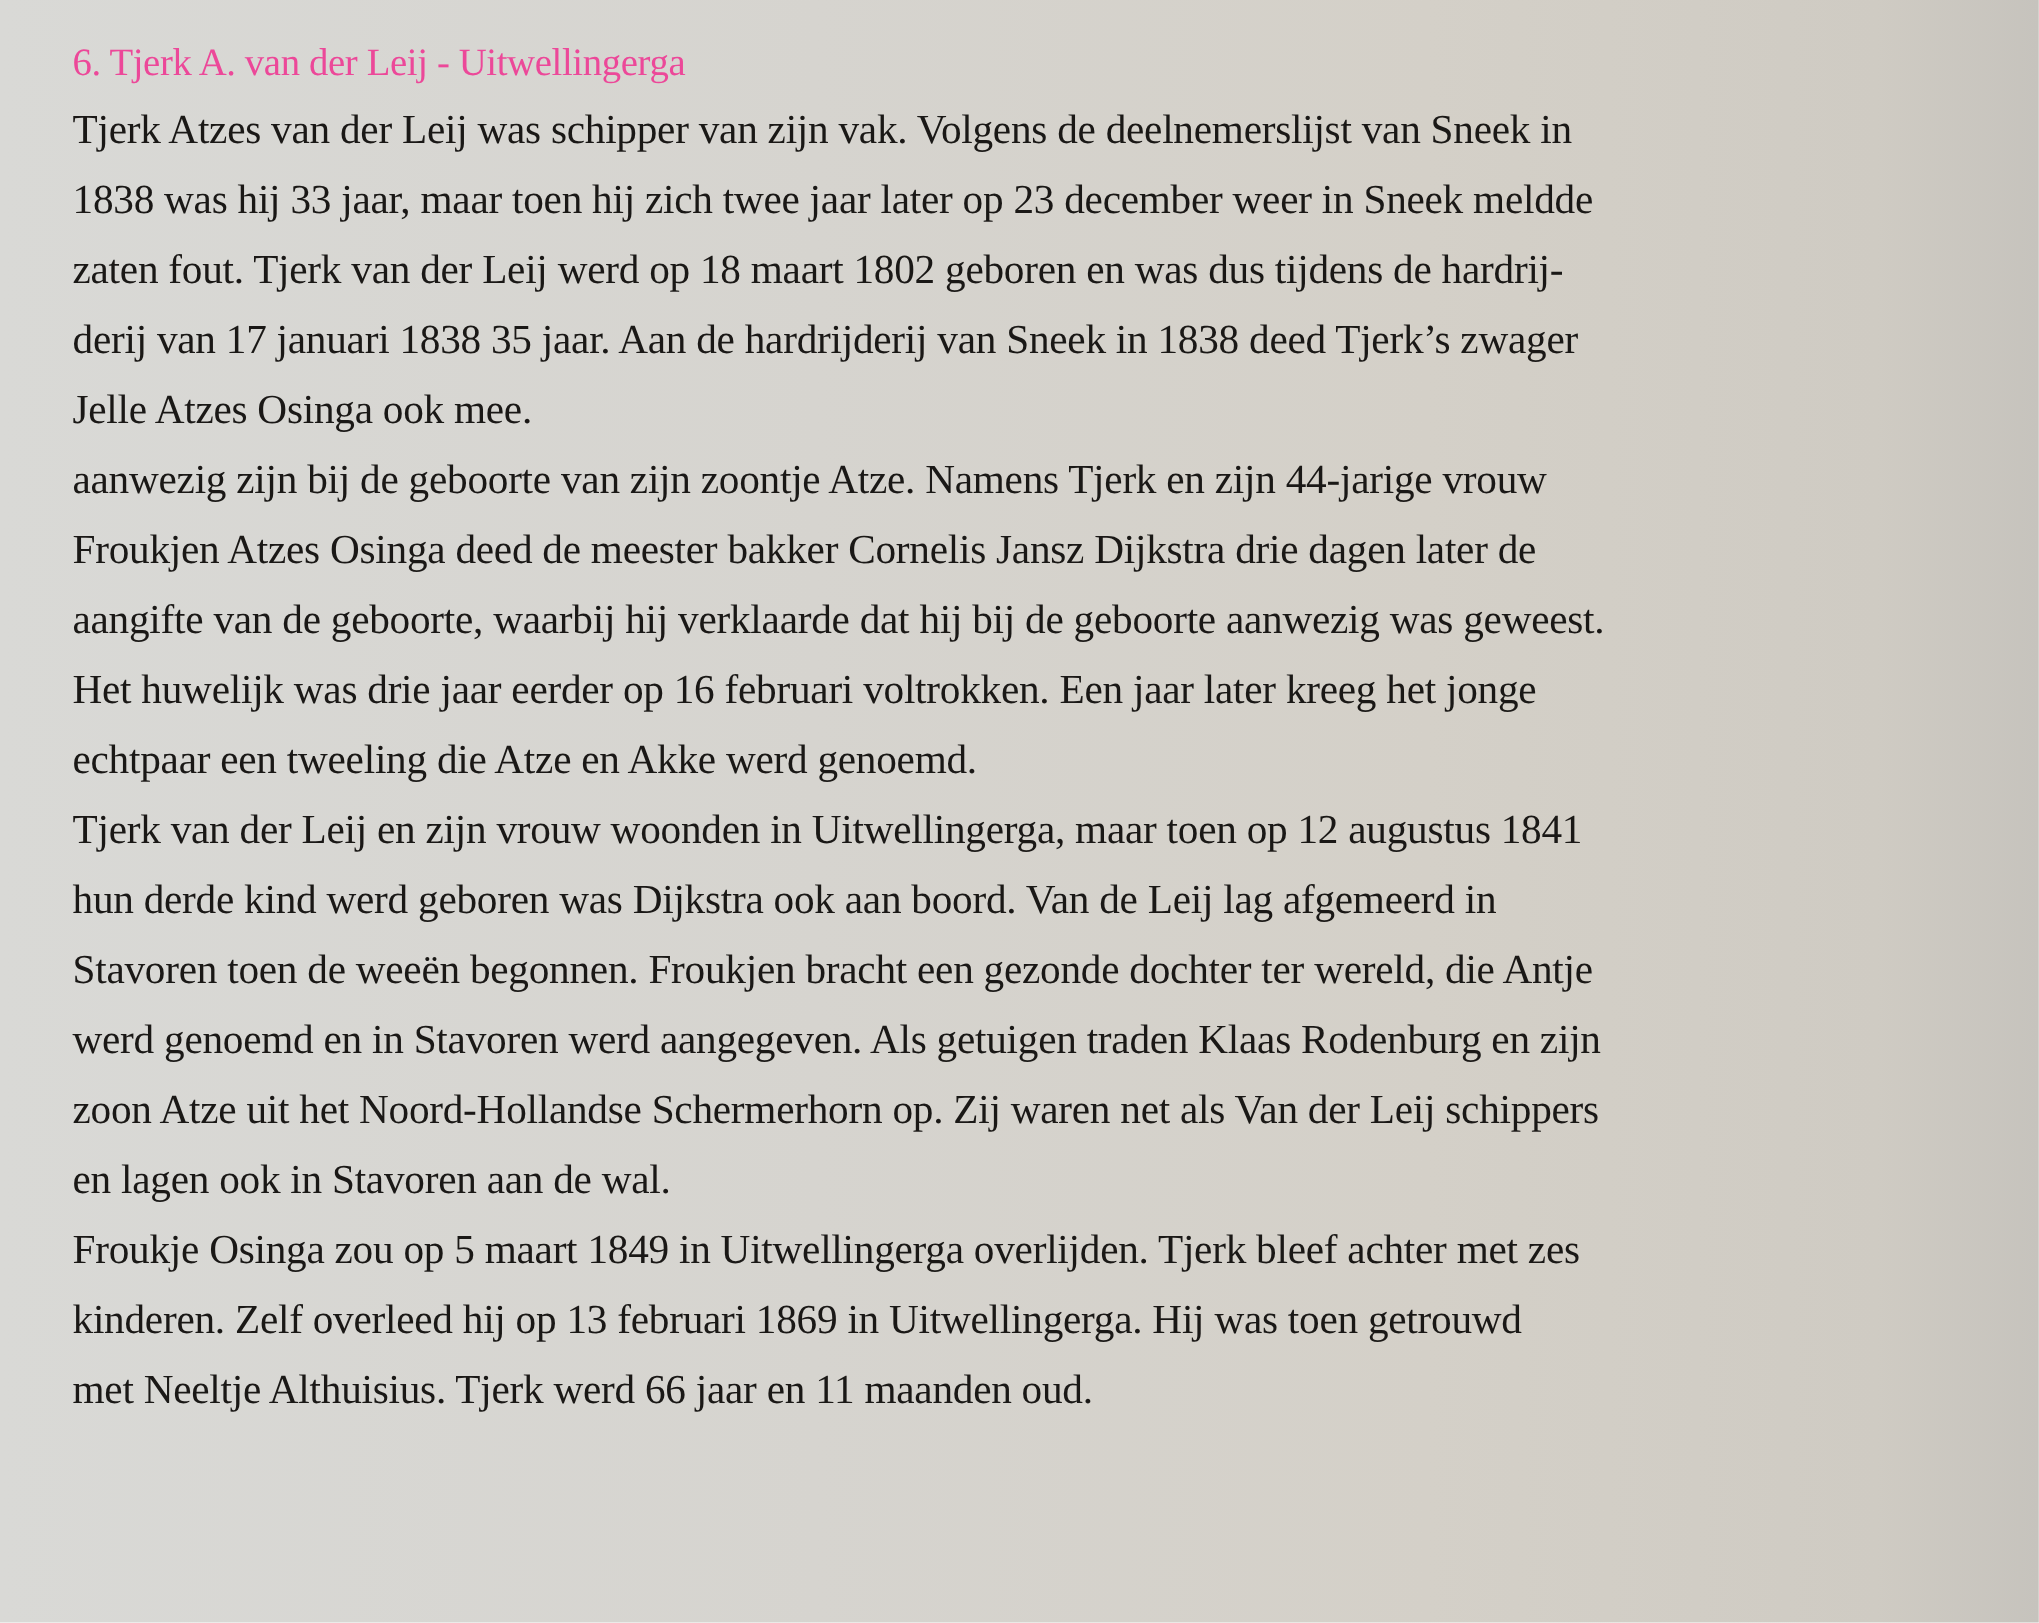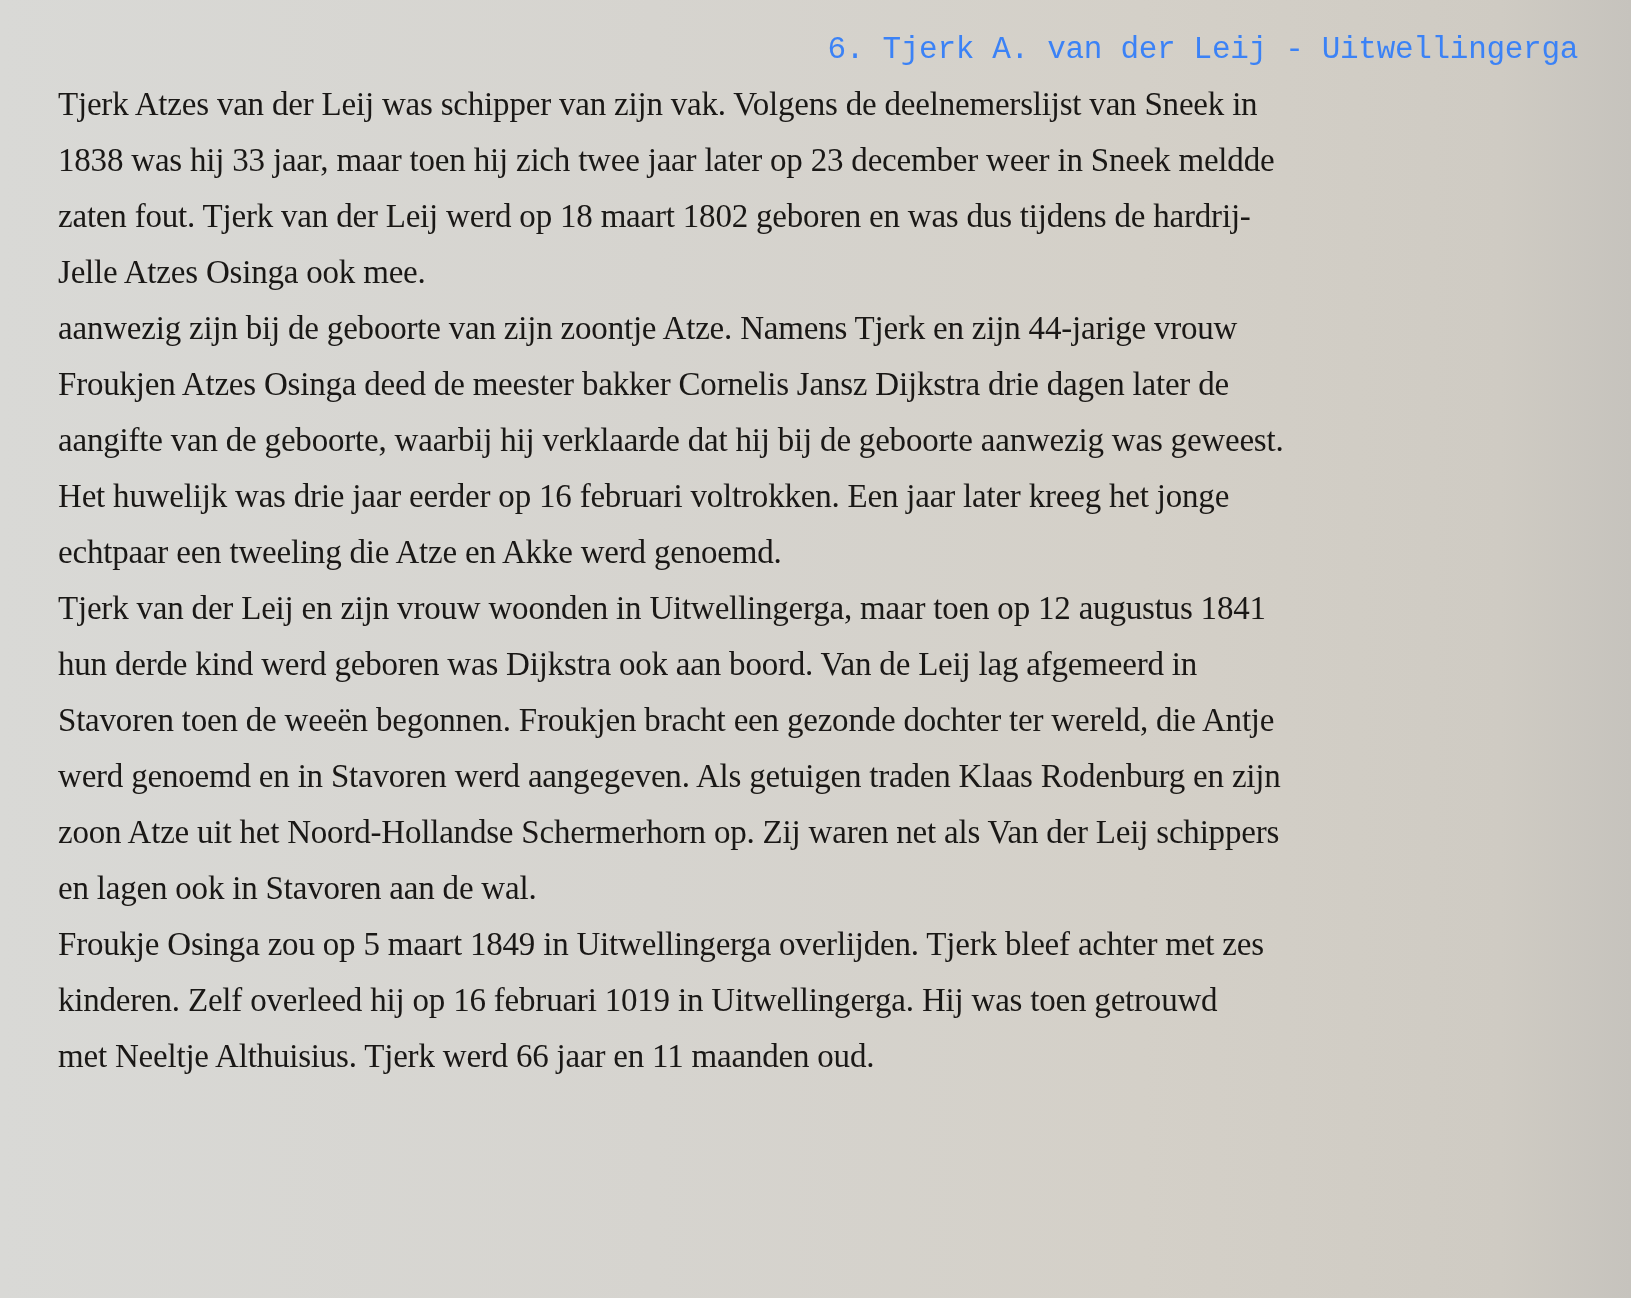--- a/index.html
+++ b/index.html
@@ -14,28 +14,27 @@
       position: relative;
     }
     .page {
       position: absolute;
       left: 58px;
       top: 28px;
       width: 1520px;
       color: #1a1816;
     }
     .heading {
-      font-family: Liberation Mono, monospace;
+      font-family: Liberation Serif, serif;
       font-size: 31px;
       font-weight: normal;
       margin: 0 0 4px 0;
       letter-spacing: -0.3px;
       line-height: 44px;
-      color: #3b82f6;
-      text-align: right;
+      color: #ec4899;
     }
     .para {
       margin: 0;
     }
     .line {
       display: block;
       font-family: "Liberation Serif", serif;
       font-size: 33px;
       line-height: 56px;
       white-space: nowrap;
@@ -46,20 +45,21 @@
 </head>
 <body>
 
 <div class="page">
   <h1 class="heading">6. Tjerk A. van der Leij - Uitwellingerga</h1>
 
   <div class="para">
     <span class="line">Tjerk Atzes van der Leij was schipper van zijn vak. Volgens de deelnemerslijst van Sneek in</span>
     <span class="line">1838 was hij 33 jaar, maar toen hij zich twee jaar later op 23 december weer in Sneek meldde</span>
     <span class="line">zaten fout. Tjerk van der Leij werd op 18 maart 1802 geboren en was dus tijdens de hardrij-</span>
+    <span class="line">derij van 17 januari 1838 35 jaar. Aan de hardrijderij van Sneek in 1838 deed Tjerk’s zwager</span>
     <span class="line">Jelle Atzes Osinga ook mee.</span>
   </div>
 
   <div class="para">
     <span class="line">aanwezig zijn bij de geboorte van zijn zoontje Atze. Namens Tjerk en zijn 44-jarige vrouw</span>
     <span class="line">Froukjen Atzes Osinga deed de meester bakker Cornelis Jansz Dijkstra drie dagen later de</span>
     <span class="line">aangifte van de geboorte, waarbij hij verklaarde dat hij bij de geboorte aanwezig was geweest.</span>
     <span class="line">Het huwelijk was drie jaar eerder op 16 februari voltrokken. Een jaar later kreeg het jonge</span>
     <span class="line">echtpaar een tweeling die Atze en Akke werd genoemd.</span>
   </div>
@@ -68,16 +68,16 @@
     <span class="line">Tjerk van der Leij en zijn vrouw woonden in Uitwellingerga, maar toen op 12 augustus 1841</span>
     <span class="line">hun derde kind werd geboren was Dijkstra ook aan boord. Van de Leij lag afgemeerd in</span>
     <span class="line">Stavoren toen de weeën begonnen. Froukjen bracht een gezonde dochter ter wereld, die Antje</span>
     <span class="line">werd genoemd en in Stavoren werd aangegeven. Als getuigen traden Klaas Rodenburg en zijn</span>
     <span class="line">zoon Atze uit het Noord-Hollandse Schermerhorn op. Zij waren net als Van der Leij schippers</span>
     <span class="line">en lagen ook in Stavoren aan de wal.</span>
   </div>
 
   <div class="para">
     <span class="line">Froukje Osinga zou op 5 maart 1849 in Uitwellingerga overlijden. Tjerk bleef achter met zes</span>
-    <span class="line">kinderen. Zelf overleed hij op 16 februari 1019 in Uitwellingerga. Hij was toen getrouwd</span>
+    <span class="line">kinderen. Zelf overleed hij op 13 februari 1869 in Uitwellingerga. Hij was toen getrouwd</span>
     <span class="line">met Neeltje Althuisius. Tjerk werd 66 jaar en 11 maanden oud.</span>
   </div>
 </div>
 
 </body></html>

